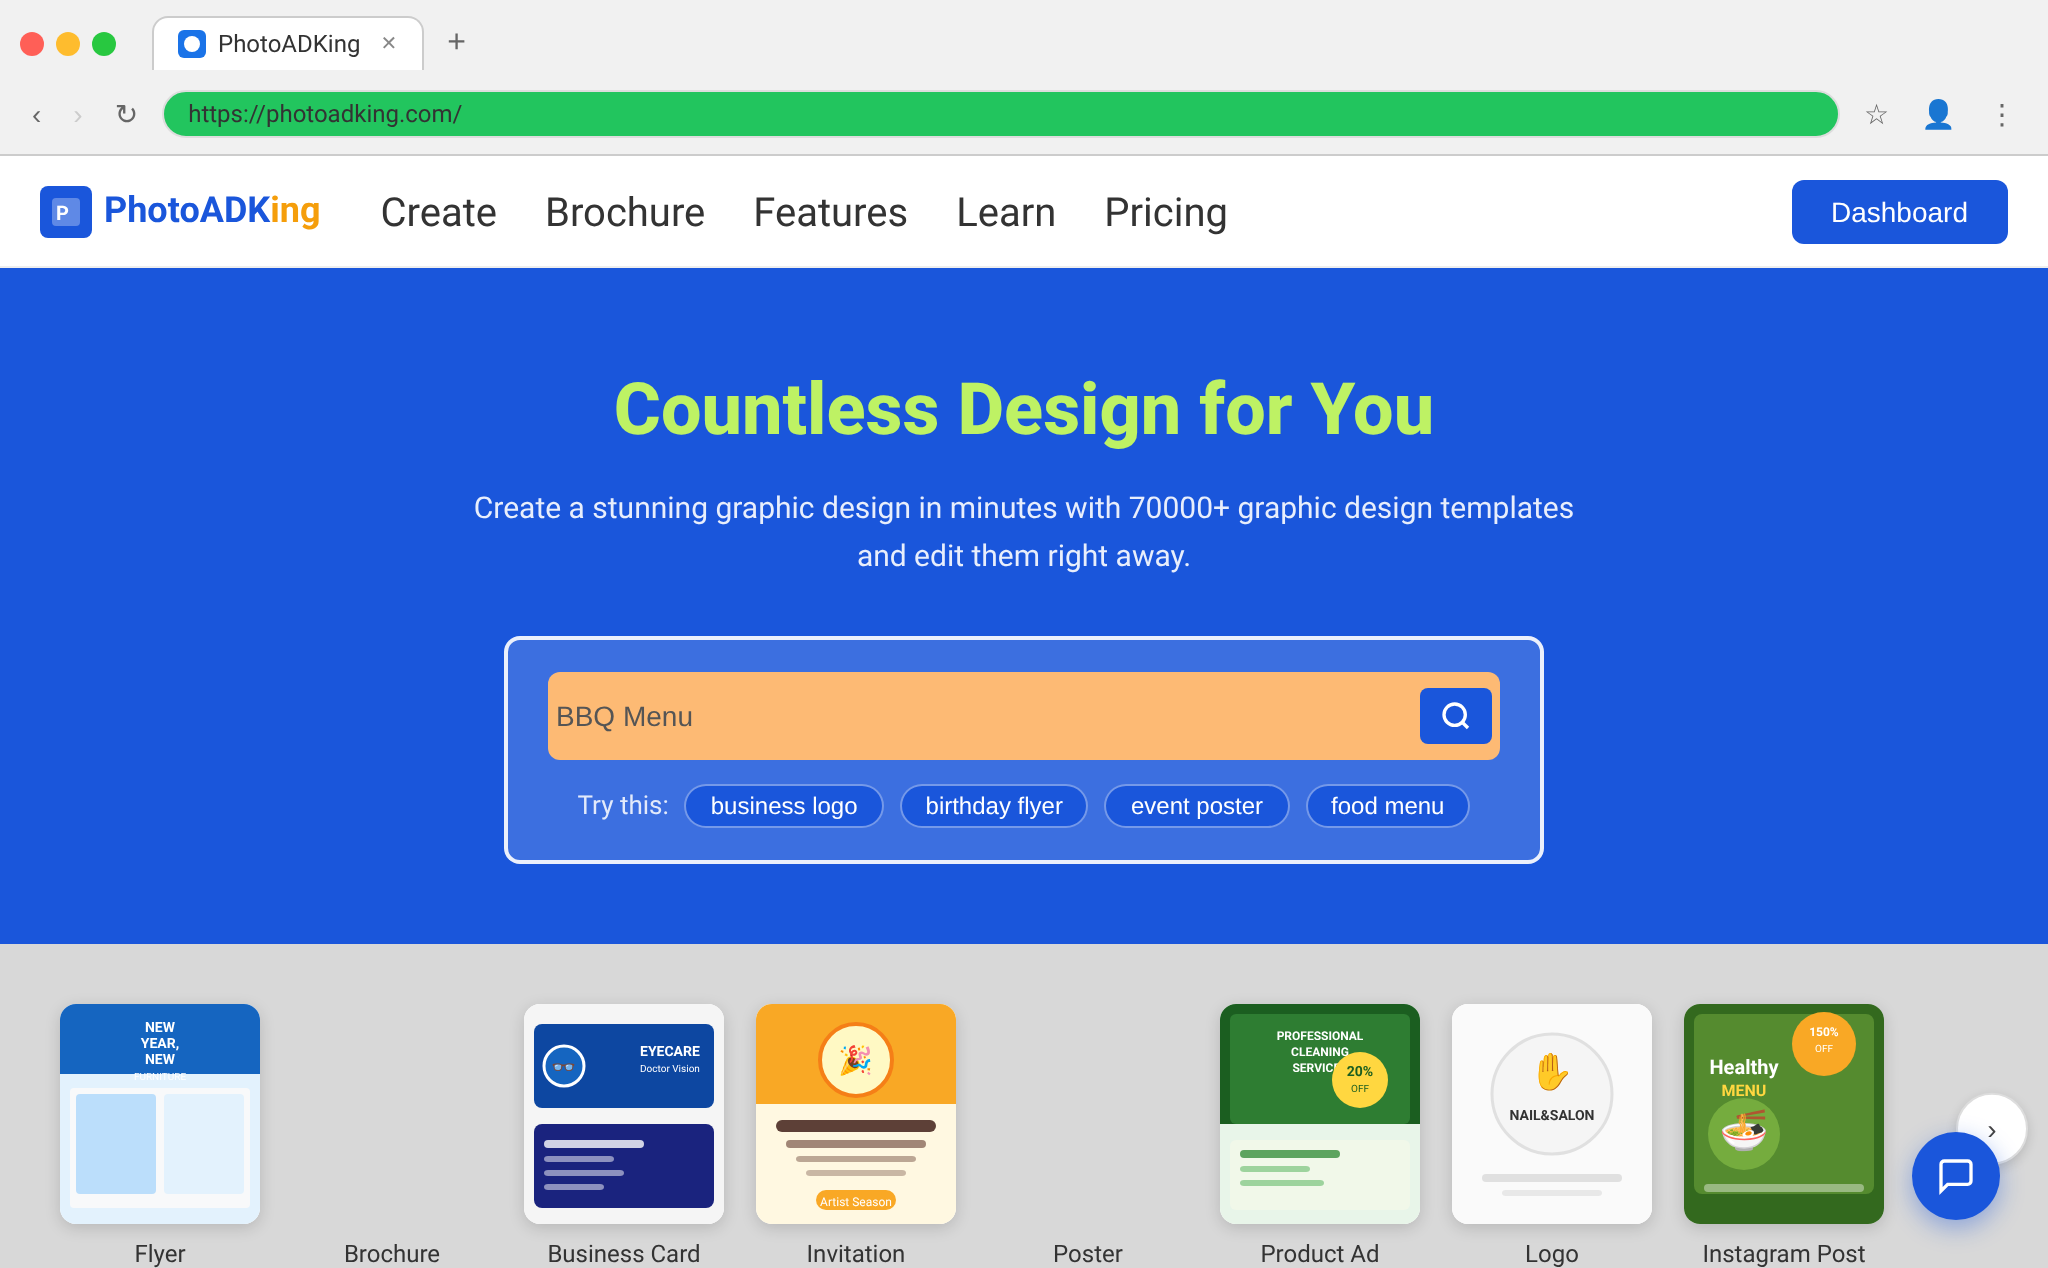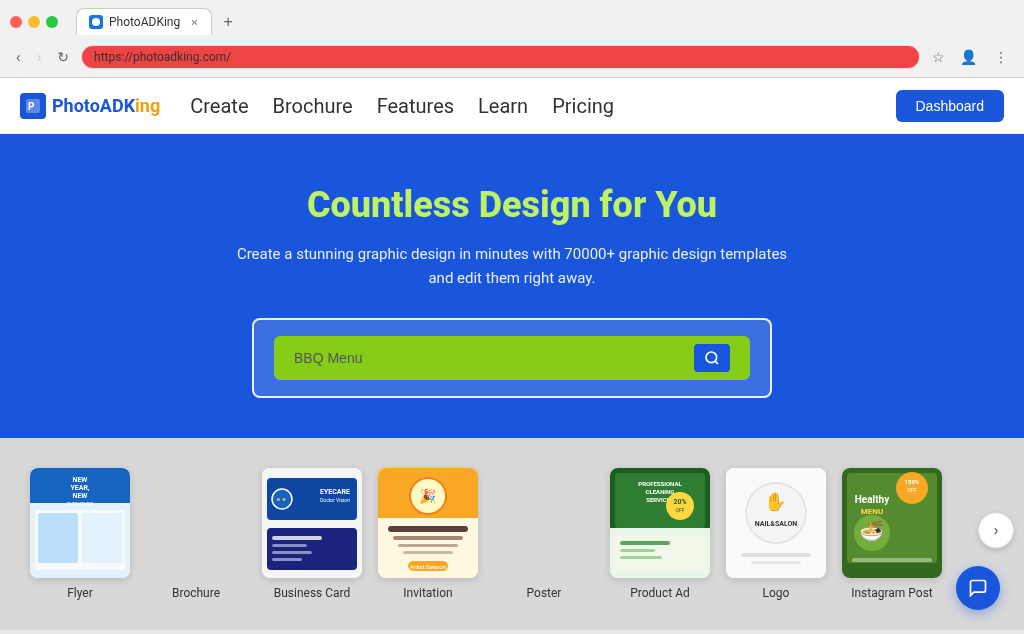--- a/index.html
+++ b/index.html
@@ -37,21 +37,21 @@
     .tab-favicon { width: 14px; height: 14px; background: #1a73e8; border-radius: 3px; display: flex; align-items: center; justify-content: center; }
     .tab-close { color: #888; font-size: 10px; cursor: pointer; margin-left: 4px; }
     .new-tab-btn { background: none; border: none; font-size: 16px; color: #666; cursor: pointer; padding: 4px 8px; }
     .browser-toolbar {
       display: flex; align-items: center; gap: 8px;
       padding: 4px 12px 8px;
     }
     .nav-btn { background: none; border: none; color: #666; font-size: 14px; cursor: pointer; padding: 4px; }
     .nav-btn:disabled { color: #ccc; }
     .address-bar {
-      flex: 1; background: #ef4444; border: 1px solid #ddd; border-radius: 20px;
+      flex: 1; background: #22c55e; border: 1px solid #ddd; border-radius: 20px;
       padding: 4px 12px; font-size: 12px; color: #333; outline: none;
       display: flex; align-items: center; text-align: center;
     }
     .star-btn, .profile-btn, .menu-btn {
       background: none; border: none; color: #666; cursor: pointer; font-size: 14px; padding: 4px;
     }
 
     
     .navbar {
       background: #fff;
@@ -91,22 +91,22 @@
     .search-container {
       background: rgba(255,255,255,0.15);
       border: 2px solid rgba(255,255,255,0.9);
       border-radius: 8px;
       padding: 16px 20px;
       max-width: 520px;
       margin: 0 auto;
     }
     .search-input-row {
       display: flex; 
-      background: #84cc16; border-radius: 6px;
-      padding: 8px 20px;
+      background: #fdba74; border-radius: 6px;
+      padding: 8px 4px;
       gap: 8px;
     }
     .search-input {
       flex: 1; border: none; outline: none;
       font-size: 14px; color: #555;
       background: transparent;
     }
     .search-btn {
       background: #1a56db; border: none; border-radius: 4px;
       padding: 6px 10px; cursor: pointer; color: white;
@@ -234,20 +234,27 @@
 
   <div class="search-container">
     <div class="search-input-row">
       <input class="search-input" type="text" value="BBQ Menu" placeholder="BBQ Menu" style="">
       <button class="search-btn">
         <svg width="16" height="16" viewBox="0 0 24 24" fill="none" stroke="white" stroke-width="2.5">
           <circle cx="11" cy="11" r="8"></circle>
             <line x1="21" y1="21" x2="16.65" y2="16.65"></line>
         </svg>
       </button>
+    </div>
+    <div class="try-this-row">
+      <span class="try-label">Try this:</span>
+      <button class="try-chip">business logo</button>
+      <button class="try-chip">birthday flyer</button>
+      <button class="try-chip">event poster</button>
+      <button class="try-chip">food menu</button>
     </div>
   </div>
 </section>
 
 <section class="templates-section">
   <div class="templates-scroll">
 
     <div class="template-item">
       <div class="template-thumb">
         <svg class="thumb-svg" viewBox="0 0 100 110" xmlns="http://www.w3.org/2000/svg">

